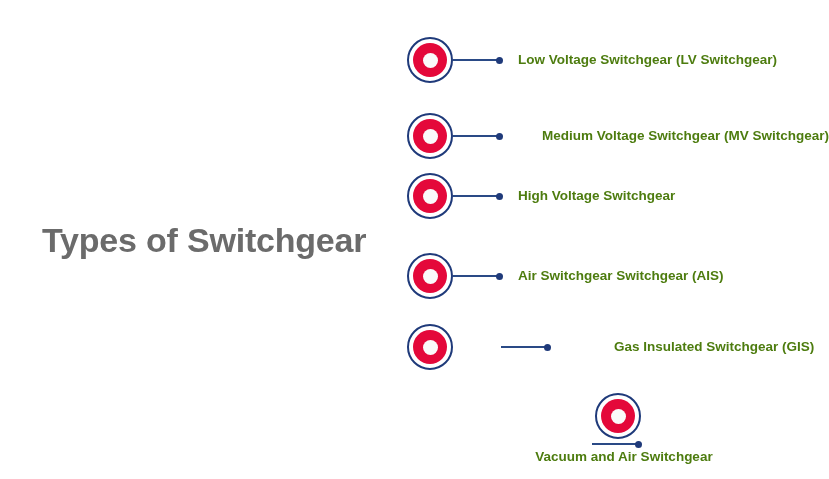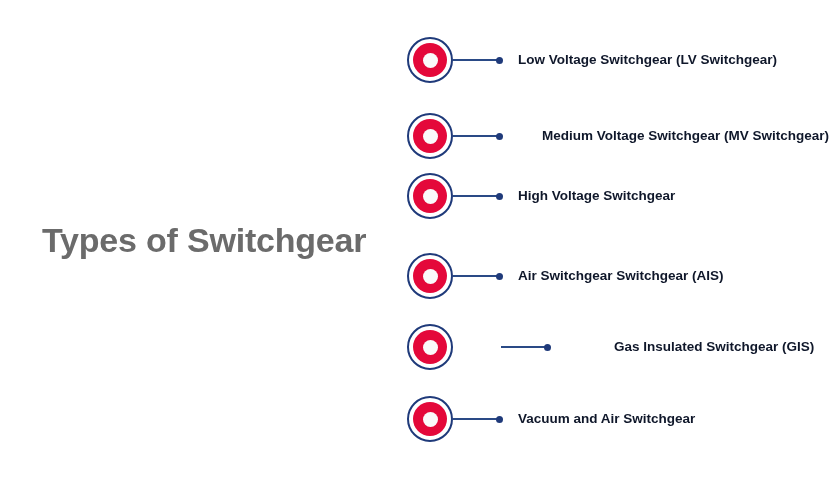--- a/index.html
+++ b/index.html
@@ -110,21 +110,21 @@
     border-radius: 50%;
     background: #1f3a7a;
     margin-left: -1px;
   }
 
   .tl-label {
     flex: 1 1 auto;
     margin-left: 15px;
     font-size: 13.5px;
     font-weight: bold;
-    color: #0f172a;
+    color: #4d7c0f;
     white-space: nowrap;
     line-height: 1.2;
   }
 </style>
 </head>
 <body>
 
 <div id="slide">
 
   <div id="title-block">
@@ -187,21 +187,21 @@
             <div class="marker-ring">
               <div class="marker-core"></div>
             </div>
           </div>
           <div class="connector">
             <div class="connector-line"></div>
             <div class="connector-dot"></div>
           </div>
           <div class="tl-label">Gas Insulated Switchgear (GIS)</div>
         </div>
-        <div class="tl-item" style="top: 419px;">
+        <div class="tl-item" style="top: 419px; flex-direction: column;">
           <div class="marker">
             <div class="marker-ring">
               <div class="marker-core"></div>
             </div>
           </div>
           <div class="connector">
             <div class="connector-line"></div>
             <div class="connector-dot"></div>
           </div>
           <div class="tl-label">Vacuum and Air Switchgear</div>

